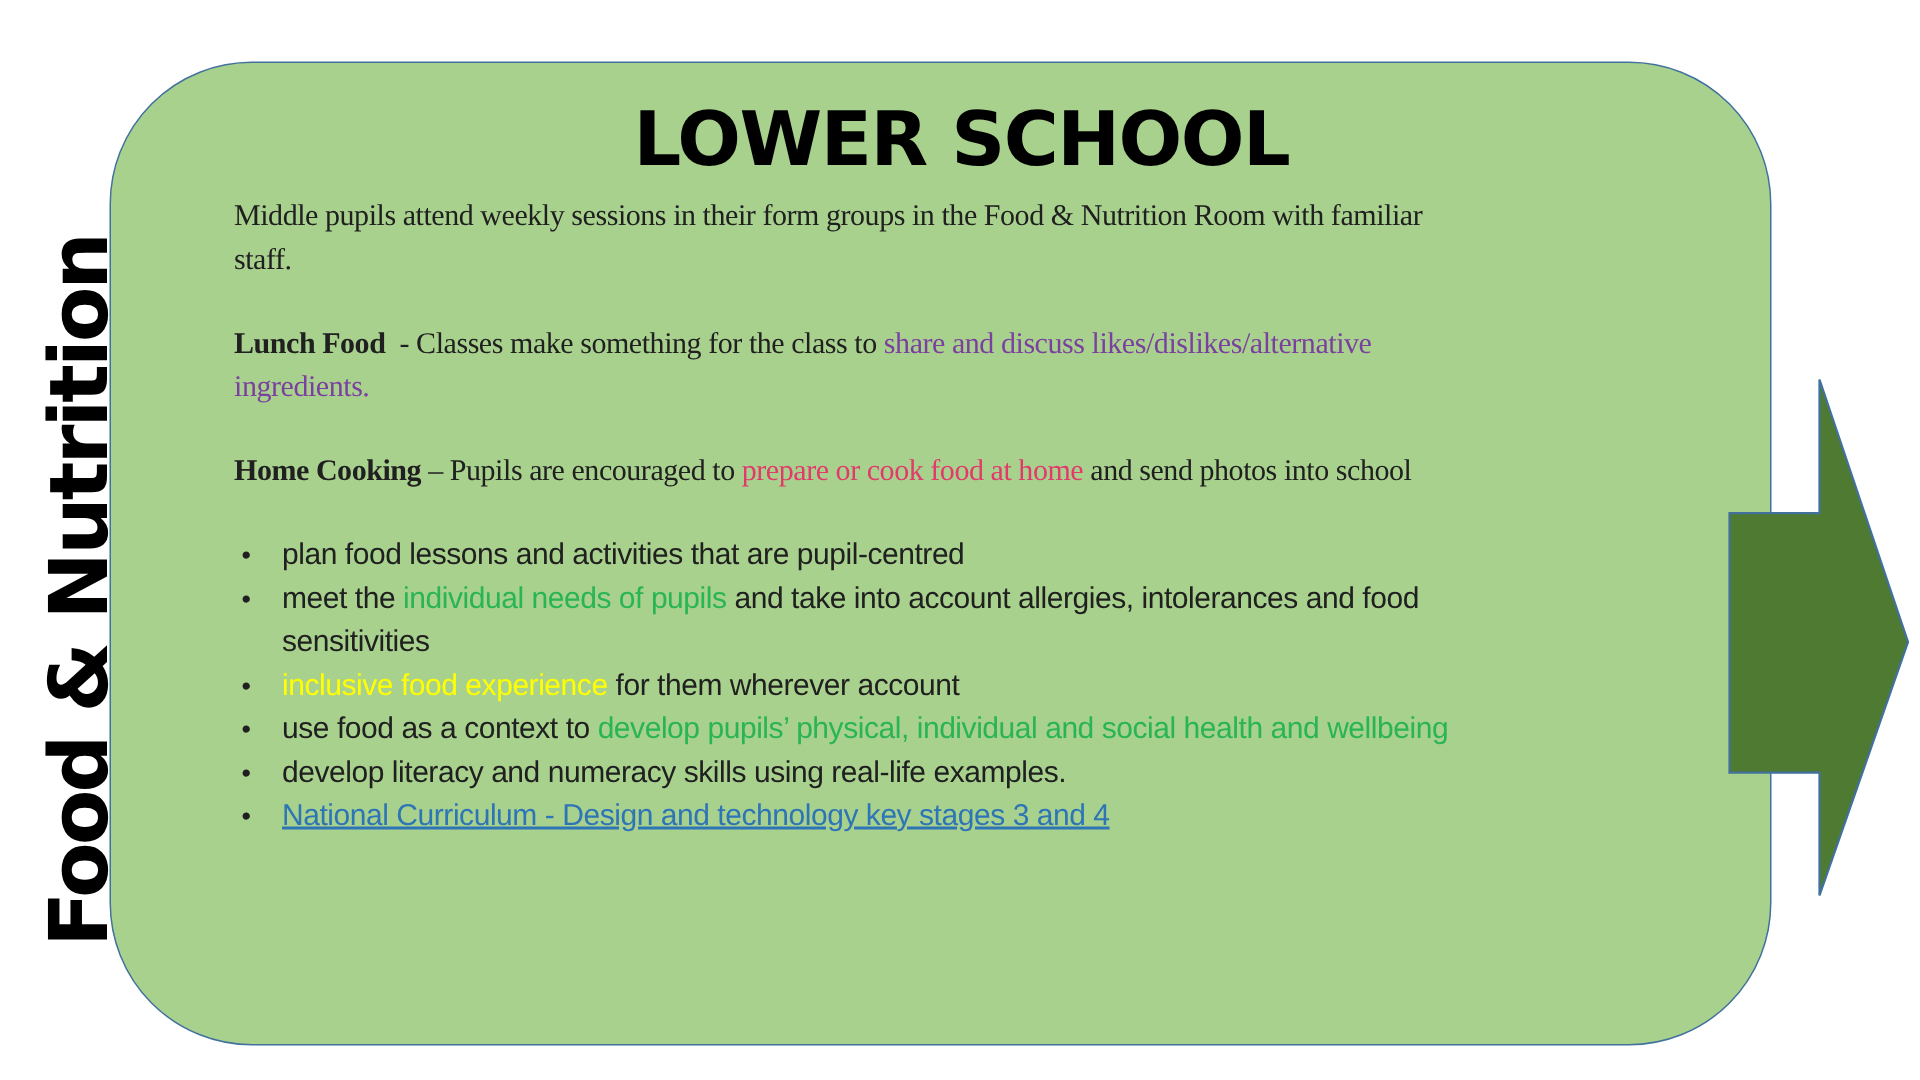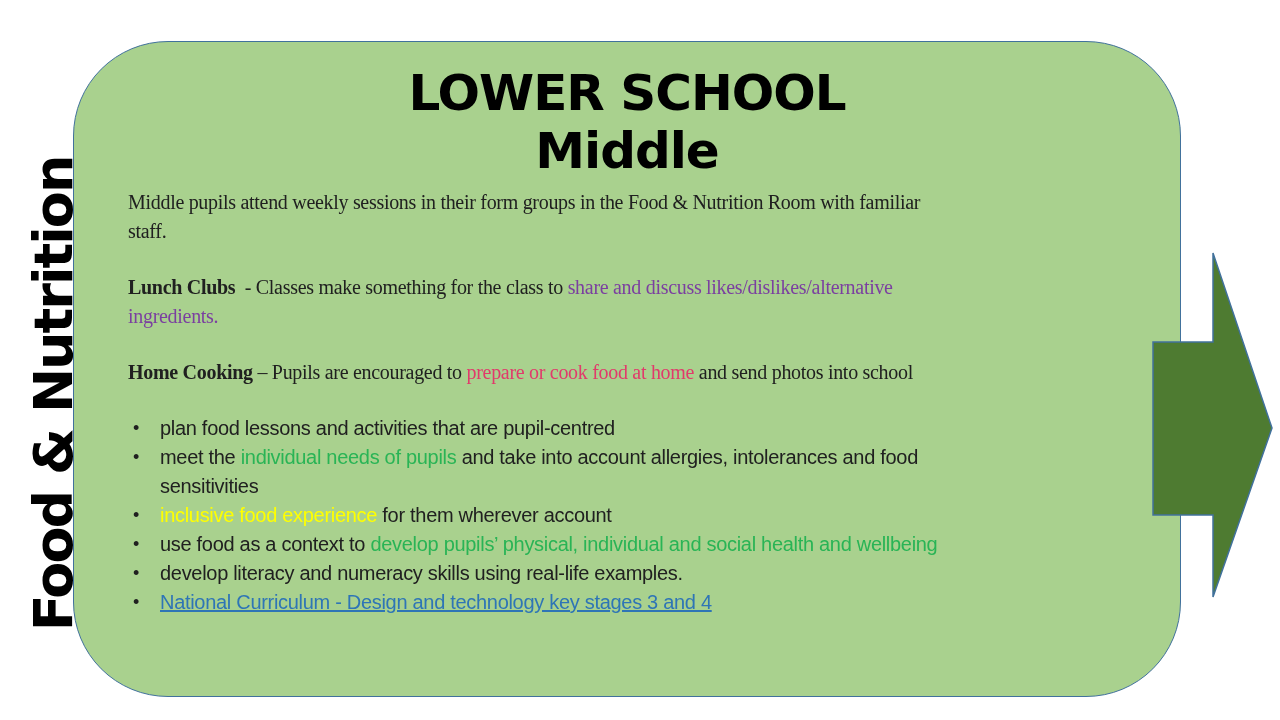--- a/index.html
+++ b/index.html
@@ -31,20 +31,21 @@
   .green-box {
     position: absolute;
     left: 73px;
     top: 41px;
     width: 1108px;
     height: 656px;
     box-sizing: border-box;
     background: var(--panel_fill, #A9D18E);
     border: 1.5px solid var(--panel_border, #41719C);
     border-radius: 95px;
+    padding-left: 28px;
   }
 
   .panel-title {
     margin-top: 22px;
     text-align: center;
     font-family: "DejaVu Sans", sans-serif;
     font-weight: bold;
     font-size: 50px;
     line-height: 58px;
     letter-spacing: -1px;
@@ -99,29 +100,28 @@
 <body>
 
 <div class="slide">
 
   <div class="vertical-label">Food &amp; Nutrition</div>
 
   <div class="green-box">
 
     <div class="panel-title">
       <div>LOWER SCHOOL</div>
-      <div>Middle</div>
     </div>
 
     <div class="panel-body">
 
       <p class="para"><span>Middle pupils attend weekly sessions in their form groups in the Food &amp; Nutrition Room with familiar
 staff.</span></p>
 
-      <p class="para"><span class="bold">Lunch Clubs</span><span>  - Classes make something for the class to </span><span class="purple">share and discuss likes/dislikes/alternative
+      <p class="para"><span class="bold">Lunch Food</span><span>  - Classes make something for the class to </span><span class="purple">share and discuss likes/dislikes/alternative
 ingredients.</span></p>
 
       <p class="para"><span class="bold">Home Cooking</span><span> – Pupils are encouraged to </span><span class="red">prepare or cook food at home</span><span> and send photos into school</span></p>
 
 
       <div class="bullets">
 
         <div class="bullet-row">
           <span class="bullet-marker">•</span>
           <div class="bullet-text"><span>plan food lessons and activities that are pupil-centred</span></div>

